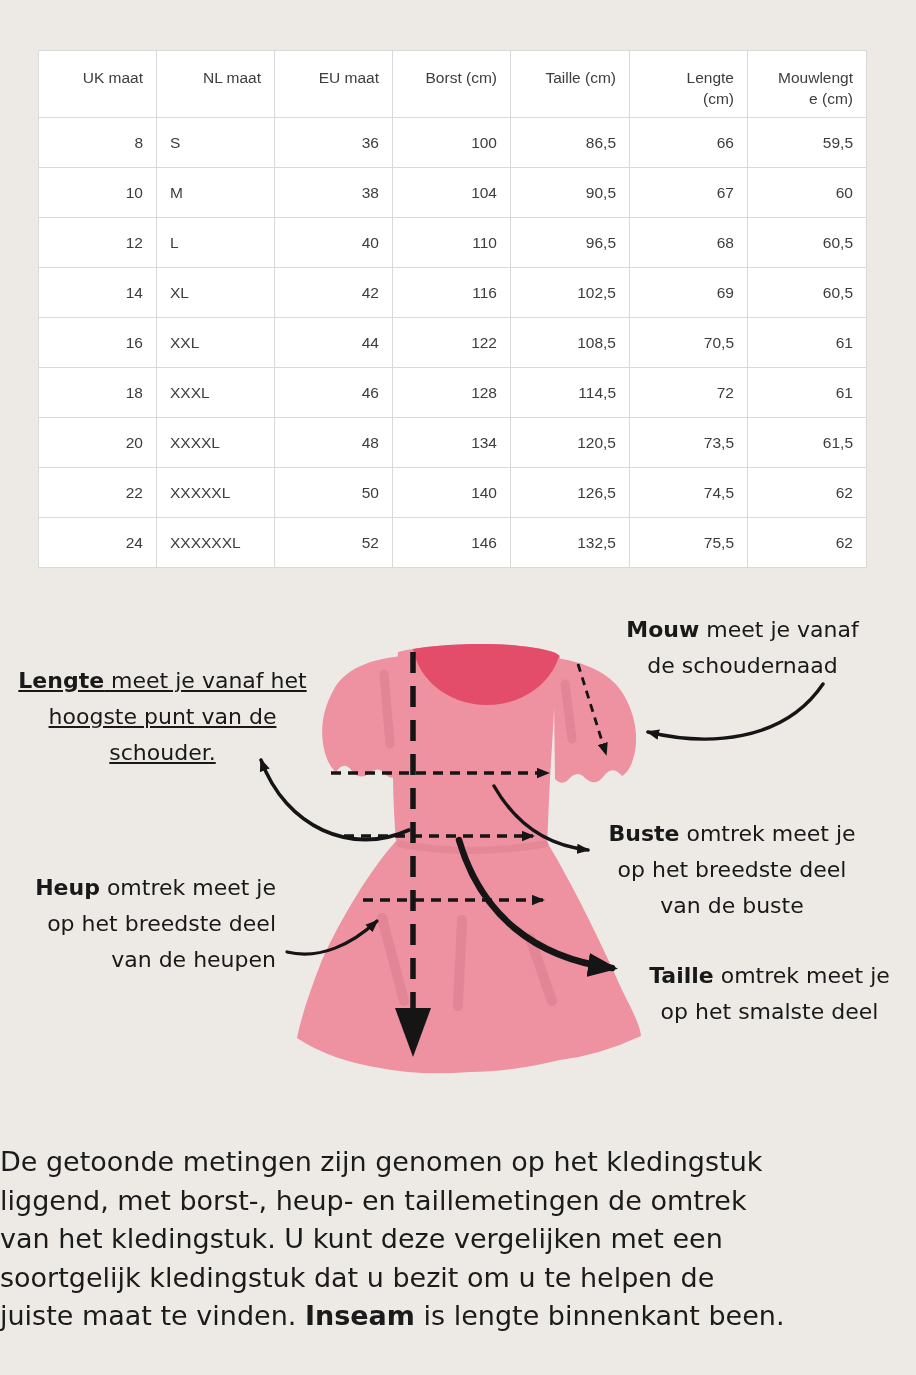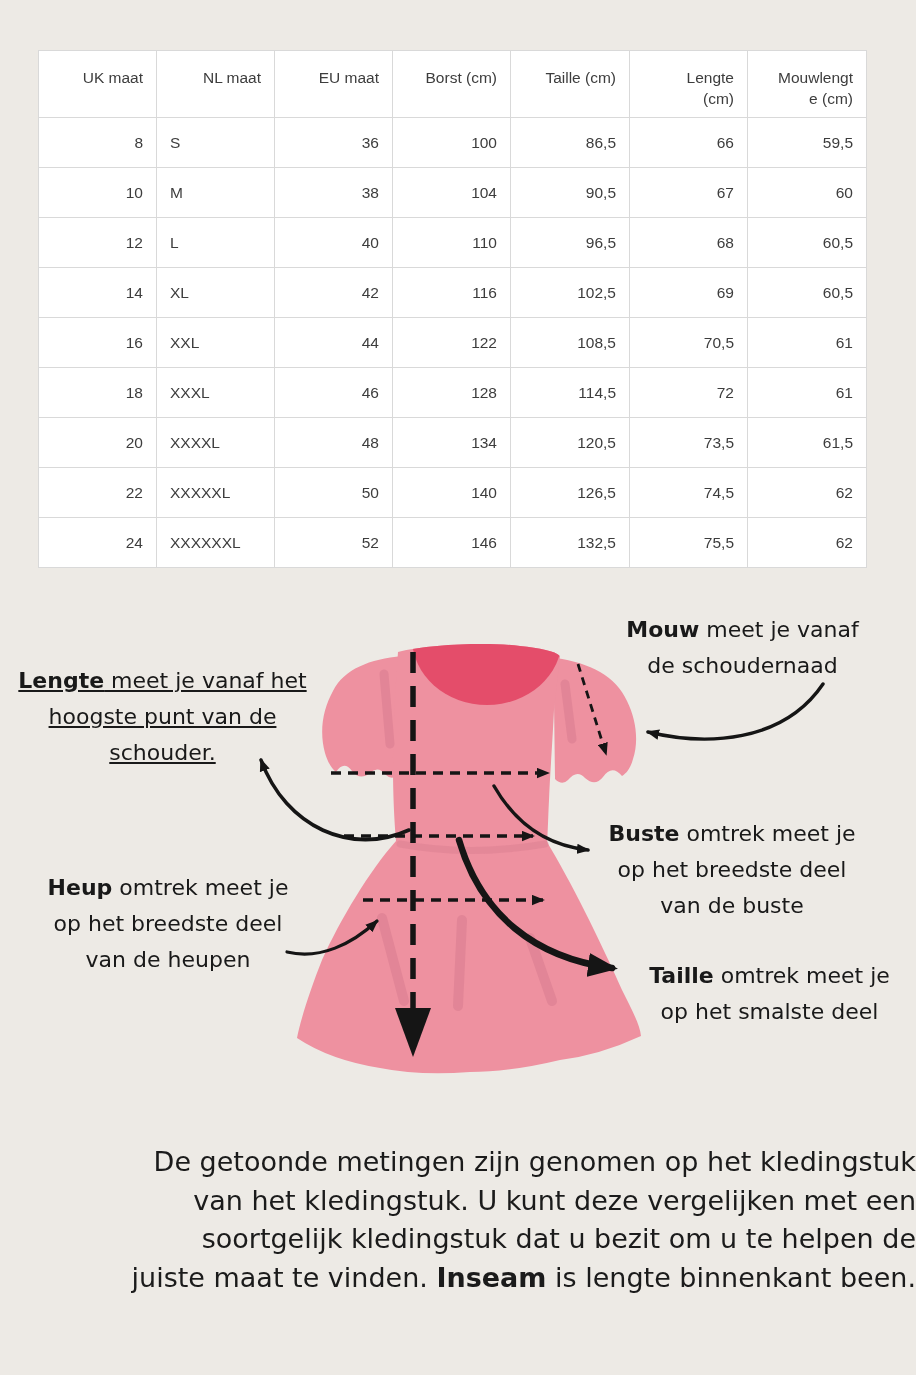--- a/index.html
+++ b/index.html
@@ -43,26 +43,26 @@
   .diagram{position:absolute;left:0;top:560px;width:916px;height:545px;}
   .diagram svg{position:absolute;left:0;top:0;}
   .ann{
     position:absolute;text-align:center;
     font-size:22px;line-height:36px;color:#191919;
   }
   .ann b{font-weight:700;}
   .ann-lengte{left:5px;top:103px;width:315px;text-decoration:underline;}
   .ann-mouw{left:590px;top:52px;width:305px;}
   .ann-buste{left:582px;top:256px;width:300px;}
-  .ann-heup{left:33px;top:310px;width:270px;}
+  .ann-heup{left:6px;top:310px;width:270px;text-align:right;}
   .ann-taille{left:622px;top:398px;width:295px;}
   
   .footer{
     position:absolute;left:0;top:1143px;width:916px;
-    text-align:right;font-size:27px;line-height:38.5px;color:#1b1b1b;
+    text-align:left;font-size:27px;line-height:38.5px;color:#1b1b1b;
   }
   .footer b{font-weight:700;}
 </style>
 </head>
 <body>
 
 <div>
 
   <table class="size-table">
     <colgroup>
@@ -251,18 +251,19 @@
       <div>van de heupen</div>
     </div>
     <div class="ann ann-taille">
       <div><b>Taille</b><span> omtrek meet je</span></div>
       <div>op het smalste deel</div>
     </div>
   </div>
 
   <div class="footer">
     <div>De getoonde metingen zijn genomen op het kledingstuk</div>
+    <div>liggend, met borst-, heup- en taillemetingen de omtrek</div>
     <div>van het kledingstuk. U kunt deze vergelijken met een</div>
     <div>soortgelijk kledingstuk dat u bezit om u te helpen de</div>
     <div><span>juiste maat te vinden. </span><b>Inseam</b><span> is lengte binnenkant been.</span></div>
   </div>
 
 </div>
 
 </body></html>

